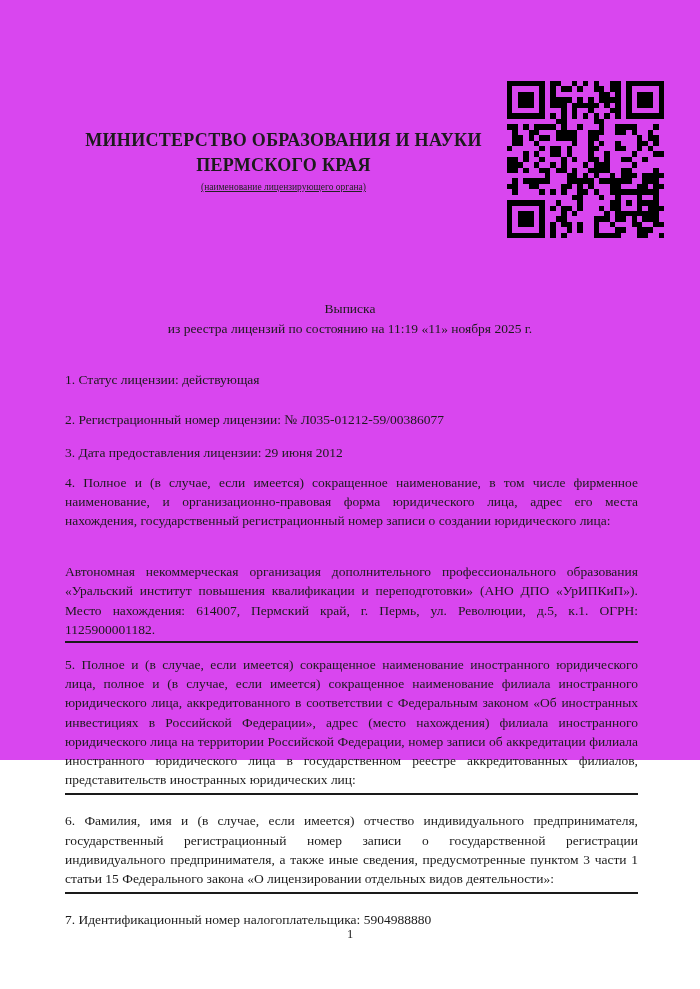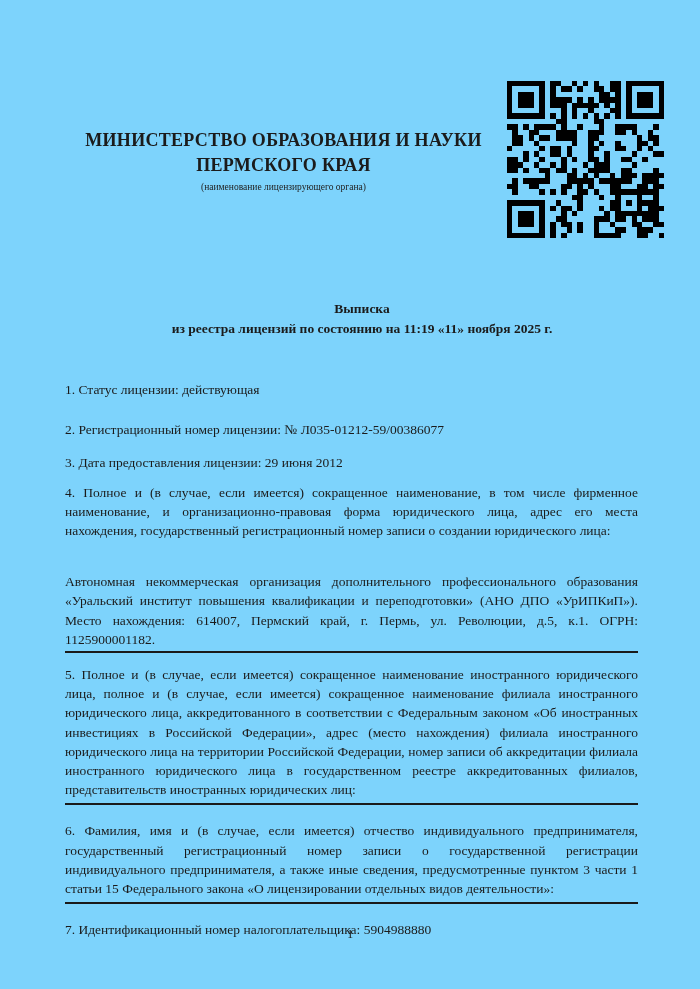--- a/index.html
+++ b/index.html
@@ -6,57 +6,57 @@
   html, body { background: #ffffff; }
   body {
     width: 700px; height: 989px;
     font-family: "Liberation Serif", "DejaVu Serif", serif;
     color: #1b1b1b;
     position: relative;
     overflow: hidden;
   }
   .page {
     position: relative;
-    width: 700px; height: 989px;
-    background: #7dd3fc;
+    width: 700px; height: 760px;
+    background: #d946ef;
   }
   .ministry-block {
     position: absolute;
     left: 62px; top: 128px;
     width: 443px;
     text-align: center;
   }
   .ministry-name {
     font-size: 18px;
     font-weight: bold;
     line-height: 25px;
     letter-spacing: 0.3px;
   }
   .ministry-caption {
     margin-top: 4px;
     font-size: 9.5px;
     color: #222222;
+    text-decoration: underline;
   }
   .qr {
     position: absolute;
     left: 507px; top: 81px;
     width: 157px; height: 157px;
   }
   .doc-title {
     position: absolute;
-    left: 74px; top: 299px;
+    left: 62px; top: 299px;
     width: 576px;
     text-align: center;
     font-size: 13.5px;
     line-height: 20px;
-    font-weight: bold;
   }
   .items {
     position: absolute;
-    left: 65px; top: 380px;
+    left: 65px; top: 370px;
     width: 573px;
     font-size: 13.5px;
     line-height: 19.2px;
   }
   .item-line { text-align: left; }
   .para { text-align: justify; margin-top: 32px; }
   .note {
     text-align: center;
     font-size: 10.5px;
     line-height: 14px;

